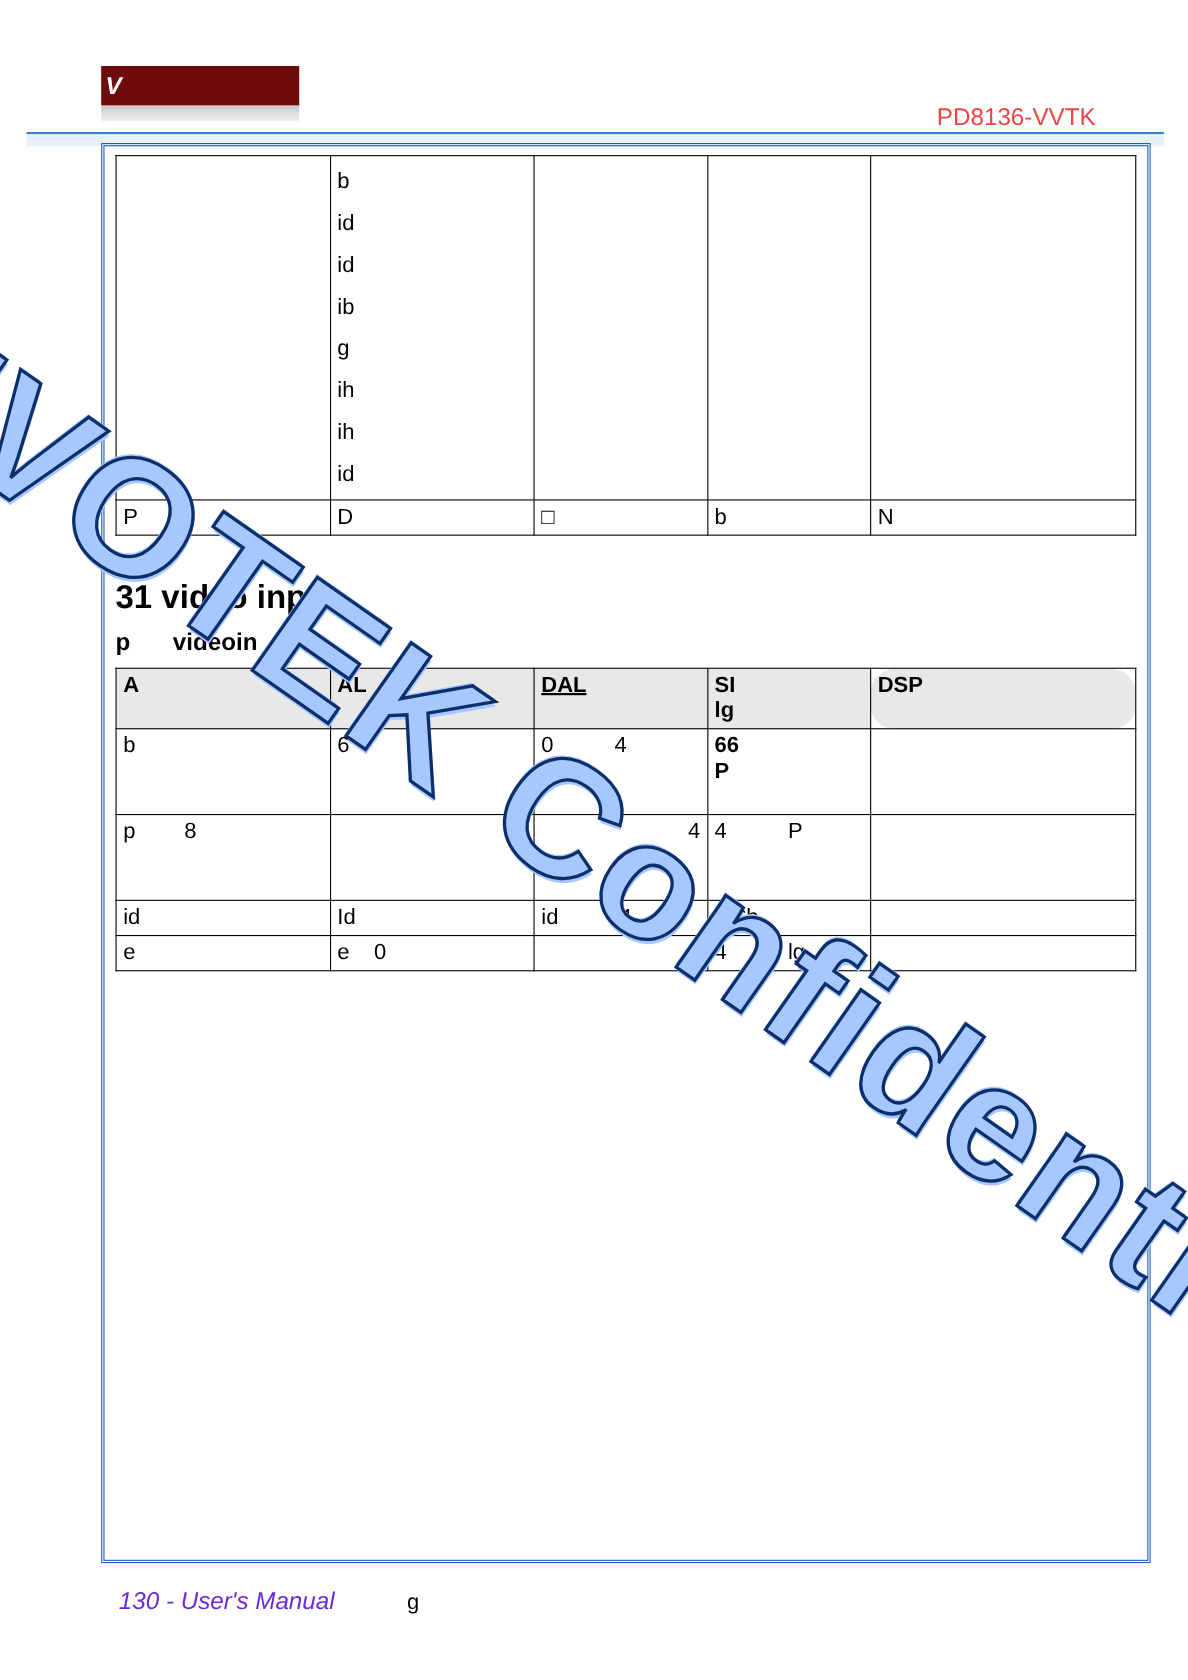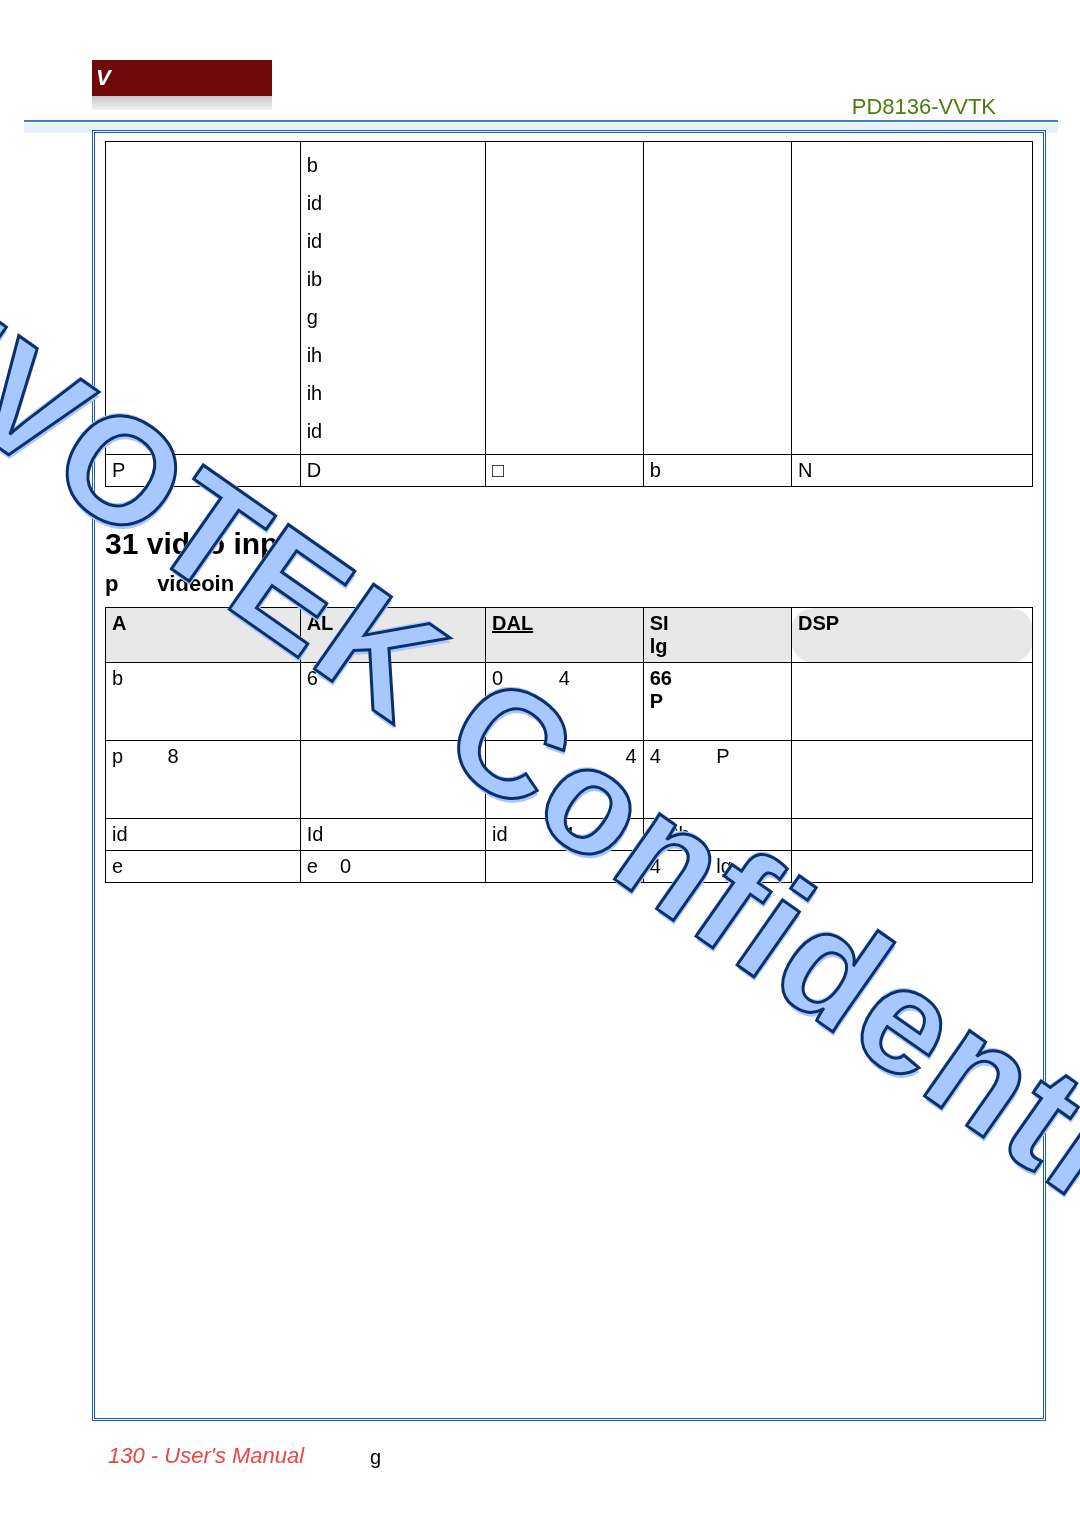--- a/index.html
+++ b/index.html
@@ -1,40 +1,40 @@
 <!DOCTYPE html>
 <html><head>
 <meta charset="utf-8">
 <style>
   * { box-sizing: border-box; margin: 0; padding: 0; }
   html, body { width: 1080px; height: 1527px; font-family: Arial, sans-serif; background: #fff; }
   .page { width: 1080px; height: 1527px; position: relative; background: #fff; }
   .top-red-bar { position: absolute; top: 60px; left: 92px; width: 180px; height: 36px; background: #6f0b0b; display: flex; align-items: center; padding-left: 4px; }
   .top-red-bar .v { color: #fff; font-style: italic; font-weight: bold; font-size: 22px; }
   .top-gray-bar { position: absolute; top: 96px; left: 92px; width: 180px; height: 14px; background: linear-gradient(#c8c8c8, #f0f0f0); }
-  .header-right { position: absolute; top: 94px; right: 84px; font-size: 22px; color: #4d7c0f; }
+  .header-right { position: absolute; top: 94px; right: 84px; font-size: 22px; color: #ef4444; }
   .blue-line { position: absolute; top: 120px; left: 24px; right: 22px; height: 2px; background: #3b7fc4; }
   .lightblue-line { position: absolute; top: 123px; left: 24px; right: 22px; height: 10px; background: #e8f1fa; }
   .outer-frame { position: absolute; top: 130px; left: 92px; right: 34px; bottom:106px; border: 3px double #1a5fb4; }
   .inner-content { position: absolute; top: 0; left: 0; right: 0; bottom: 0; padding: 8px 10px 10px 10px; }
   table { border-collapse: collapse; width: 100%; }
   td, th { border: 1px solid #000; font-size: 20px; padding: 4px 6px; vertical-align: top; text-align: left; font-weight: normal; }
   .table1 { margin-bottom: 40px; }
   .table1 td { height: auto; }
   .t1r1c2 { line-height: 1.9; }
   .section-heading { font-size: 30px; font-weight: bold; margin: 28px 0 10px 0; }
   .subgroup { font-size: 22px; font-weight: bold; margin: 2px 0 10px 0; }
   .subgroup .pfx { display:inline-block; width: 46px; }
   .table2 th { background: #e8e8e8; font-weight: bold; }
   .col-a { width: 21%; }
   .col-b { width: 20%; }
   .col-c { width: 17%; text-decoration: underline; }
   .col-d { width: 16%; }
   .col-e { width: 26%; border-radius: 23px; }
-  .footer { position: absolute; bottom: 58px; left: 108px; font-size: 22px; font-style: italic; color: #ef4444; }
+  .footer { position: absolute; bottom: 58px; left: 108px; font-size: 22px; font-style: italic; color: #6d28d9; }
   .footer-pg { position: absolute; bottom: 58px; left: 370px; font-size: 20px; color:#000; }
   .watermark { position: absolute; pointer-events: none; left: 50%; top: 50%; transform: translate(-50%, -50%) rotate(35deg); font-size: 150px; font-weight: 900; letter-spacing: 4px; white-space: nowrap; }
   .wm-outline { color: transparent; -webkit-text-stroke: 3px #0a2f6b; text-shadow: 3px 3px 0 #a7c7ff, -2px -2px 0 #a7c7ff; }
   .small-glyph { font-family: Arial, sans-serif; }
 </style>
 </head>
 <body>
 
 <div class="page">
 

